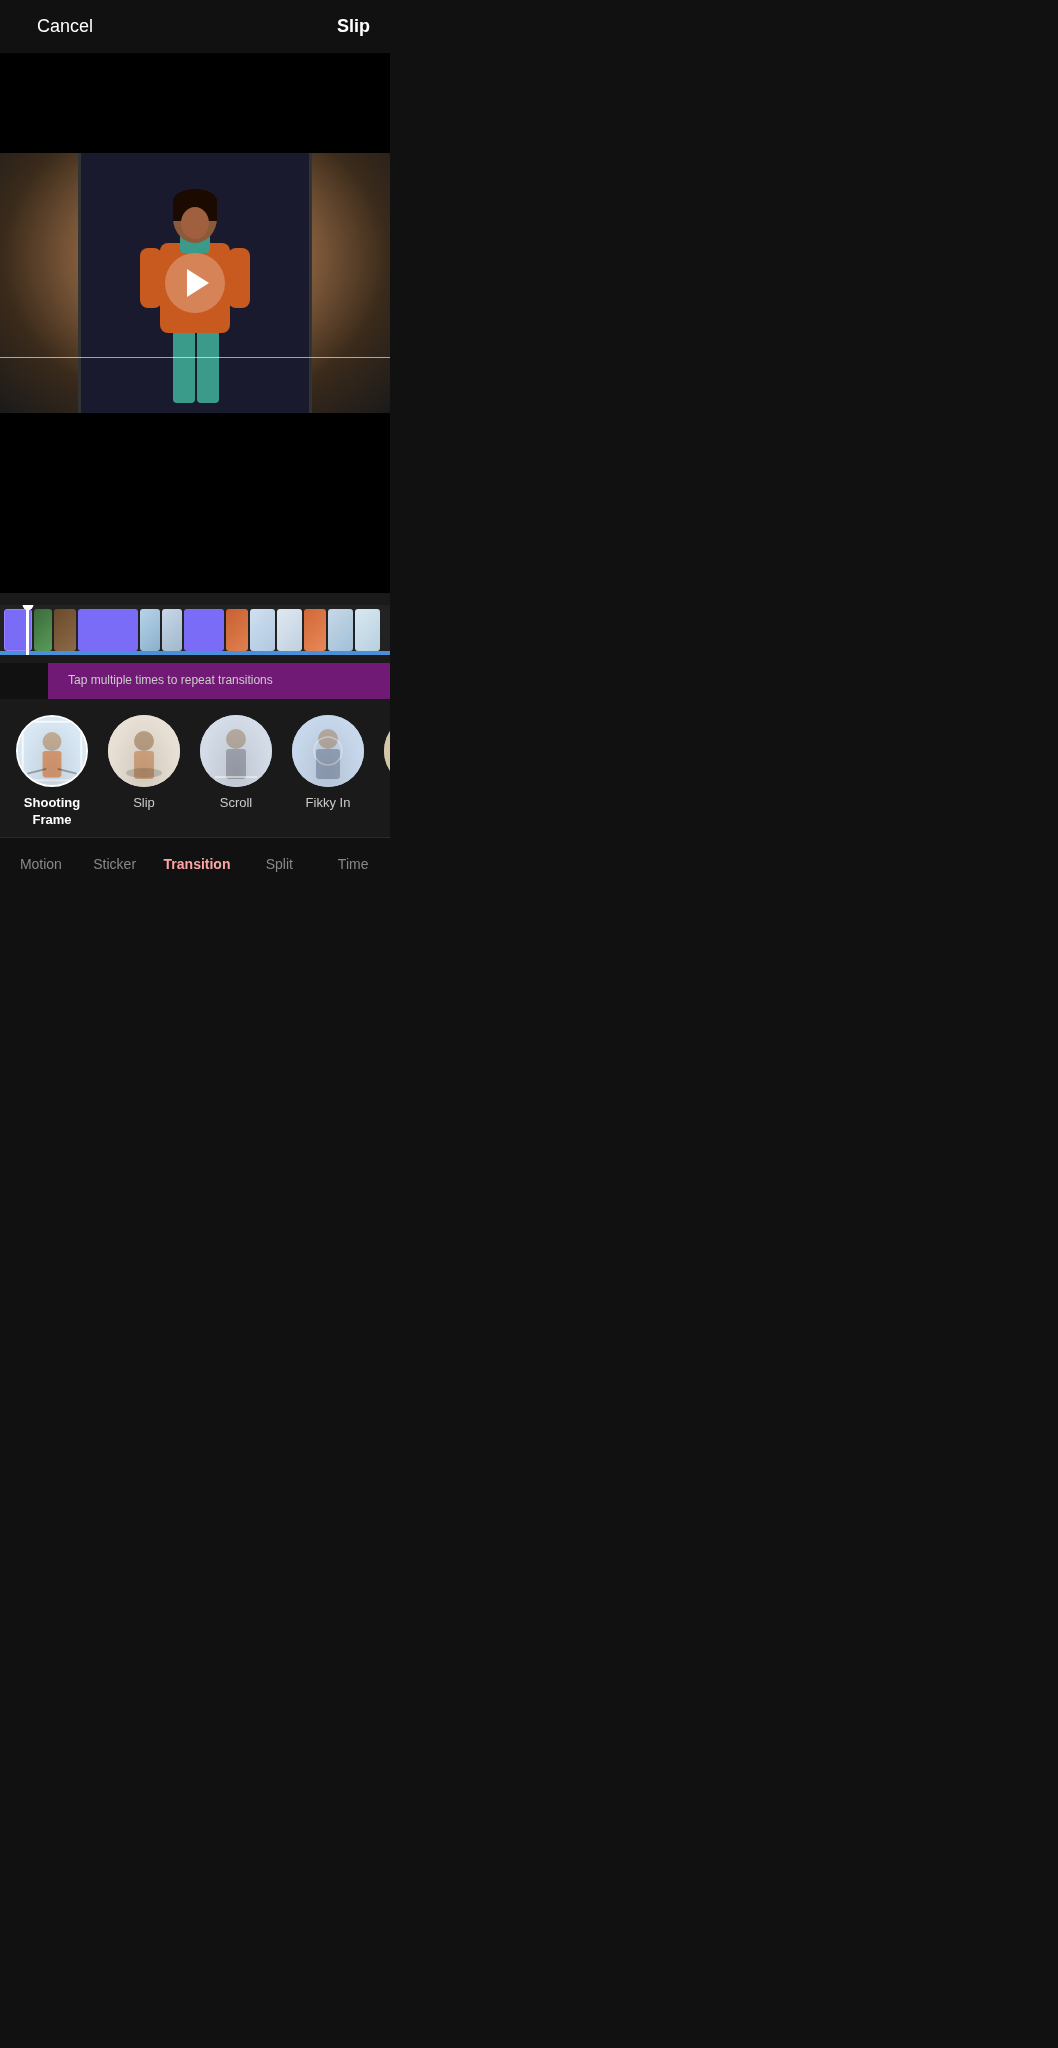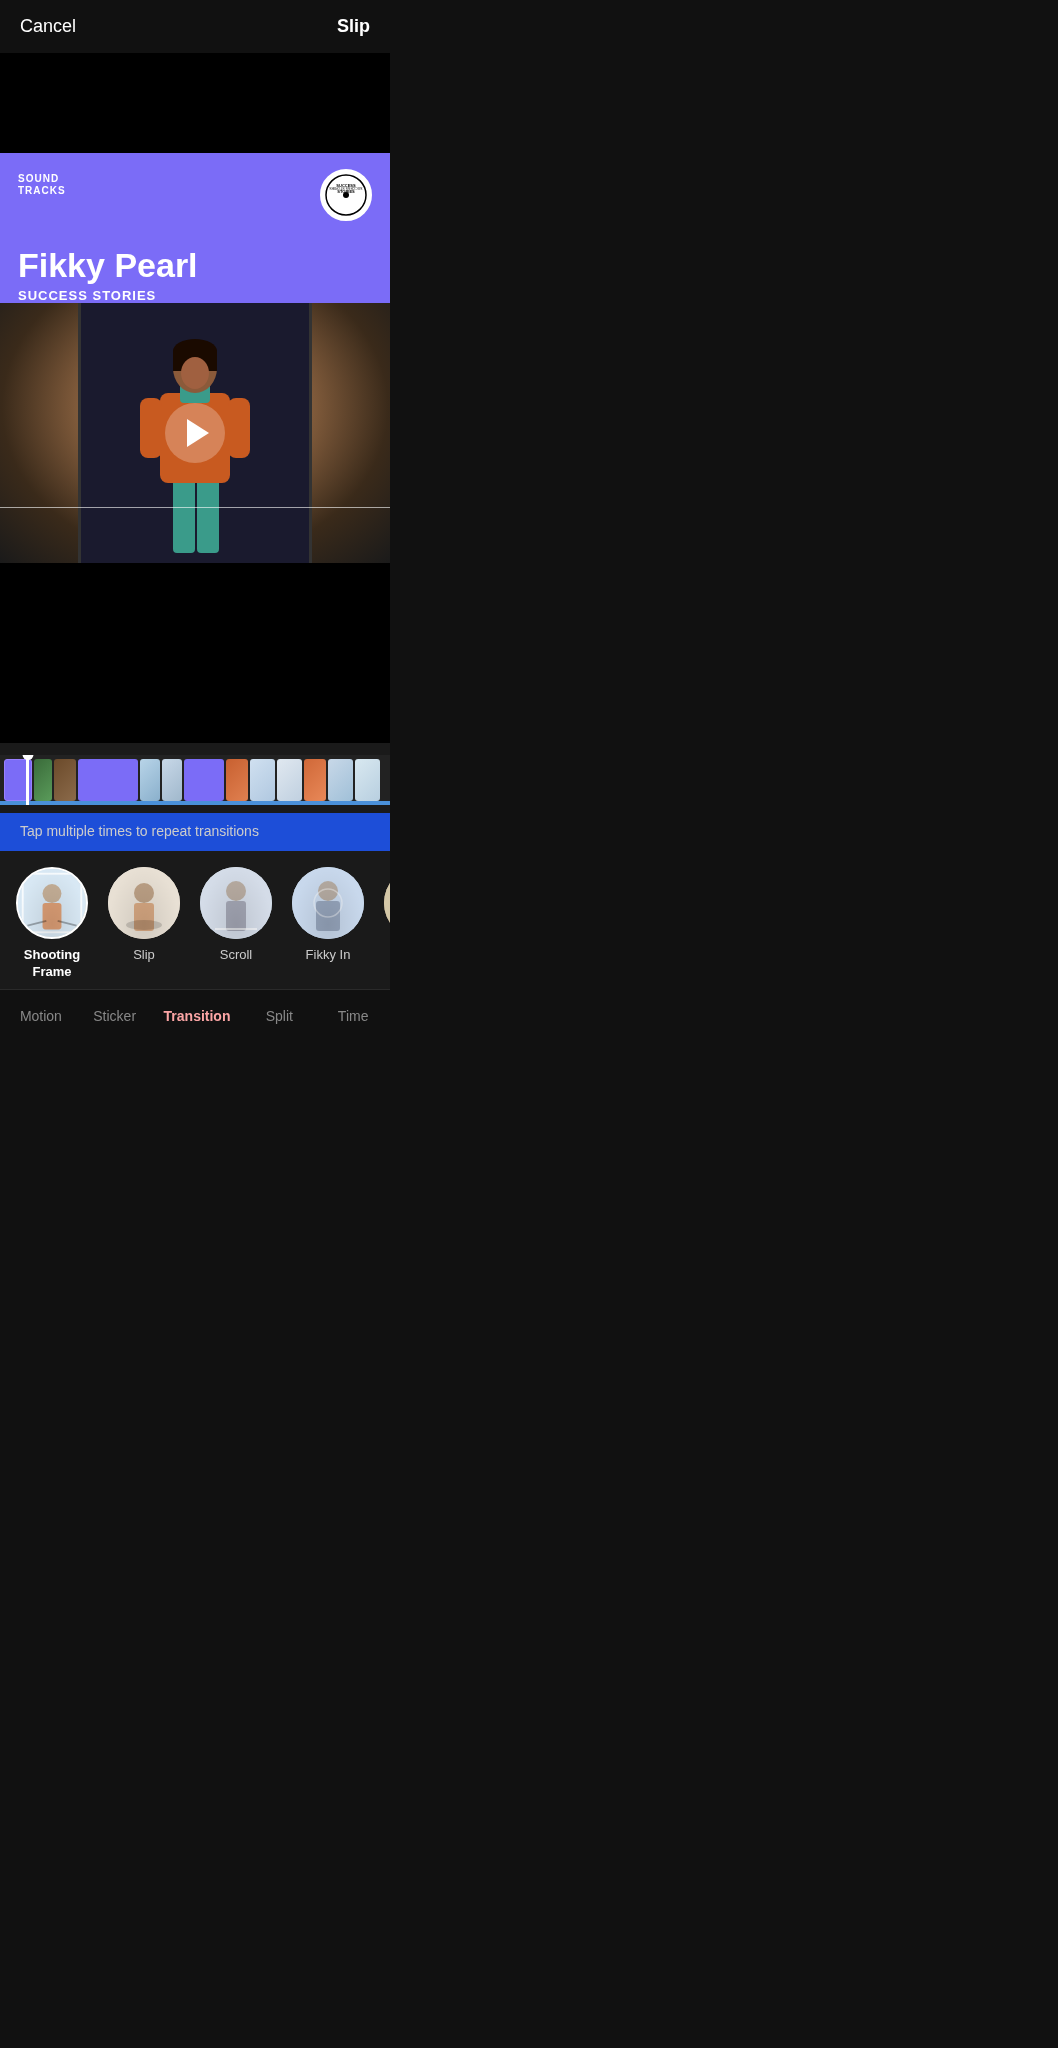--- a/index.html
+++ b/index.html
@@ -14,20 +14,21 @@
       position: relative;
     }
 
     
     .header {
       display: flex;
       justify-content: space-between;
       align-items: center;
       padding: 16px 20px;
       background: #111;
+      margin-left: 17px;
     }
 
     .header-btn {
       font-size: 18px;
       color: #fff;
       background: none;
       border: none;
       cursor: pointer;
       font-weight: 400;
     }
@@ -317,23 +318,24 @@
       transform: translateX(-50%);
       width: 11px;
       height: 11px;
       border-radius: 50%;
       background: #fff;
     }
 
     
     .hint-text {
       padding: 10px 20px 0 20px;
-      font-size: 14px;
+      font-size: 12px;
       color: #ccc;
-      background: #1d4ed8;
+      background: #701a75;
+      margin-left: 48px;
     }
 
     
     .transitions-section {
       background: #1a1a1a;
       padding: 16px 0 8px 0;
     }
 
     .transitions-scroll {
       display: flex;
@@ -443,39 +445,20 @@
 <div class="header">
   <button class="header-btn">Cancel</button>
   <button class="header-btn save">Slip</button>
 </div>
 
 <div class="video-container">
   <div class="video-black-top"></div>
 
   <div class="video-content">
 
-    <div class="video-purple-area">
-      <div class="video-brand">
-        <span>SOUND</span><br>
-        <span>TRACKS</span>
-      </div>
-
-      <div class="video-circle-badge">
-        <svg viewBox="0 0 44 44" fill="none">
-          <circle cx="22" cy="22" r="20" stroke="#000" stroke-width="1.5" fill="none"></circle>
-          <text x="22" y="14" text-anchor="middle" font-size="4" font-weight="700" fill="#000" font-family="Arial">SUCCESS</text>
-          <text x="22" y="20" text-anchor="middle" font-size="4" font-weight="700" fill="#000" font-family="Arial">STORIES</text>
-          <text x="22" y="30" text-anchor="middle" font-size="3.5" fill="#000" font-family="Arial" transform="rotate(180,22,22)">SUCCESS STORIES</text>
-          <circle cx="22" cy="22" r="3" fill="#000"></circle>
-        </svg>
-      </div>
-
-      <div class="video-title">Fikky Pearl</div>
-      <div class="video-subtitle" style="padding-bottom:0; margin-bottom: 0;">SUCCESS STORIES</div>
-    </div>
 
     <div class="video-photo-area">
       <div class="photo-bg"></div>
       <div class="photo-door"></div>
 
       <svg class="photo-figure" viewBox="0 0 120 240" fill="none">
 
         <rect x="38" y="130" width="22" height="100" rx="4" fill="#3a9b8a"></rect>
         <rect x="62" y="130" width="22" height="100" rx="4" fill="#3a9b8a"></rect>
 

